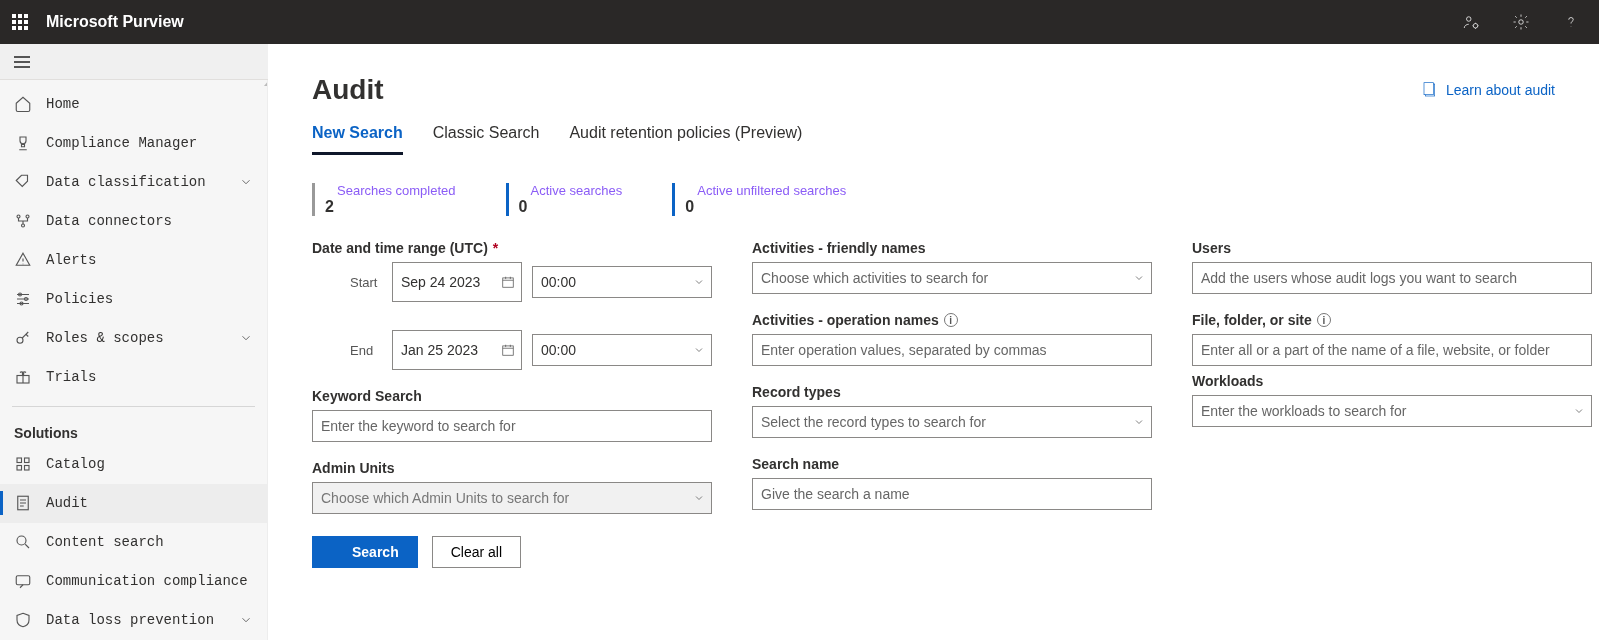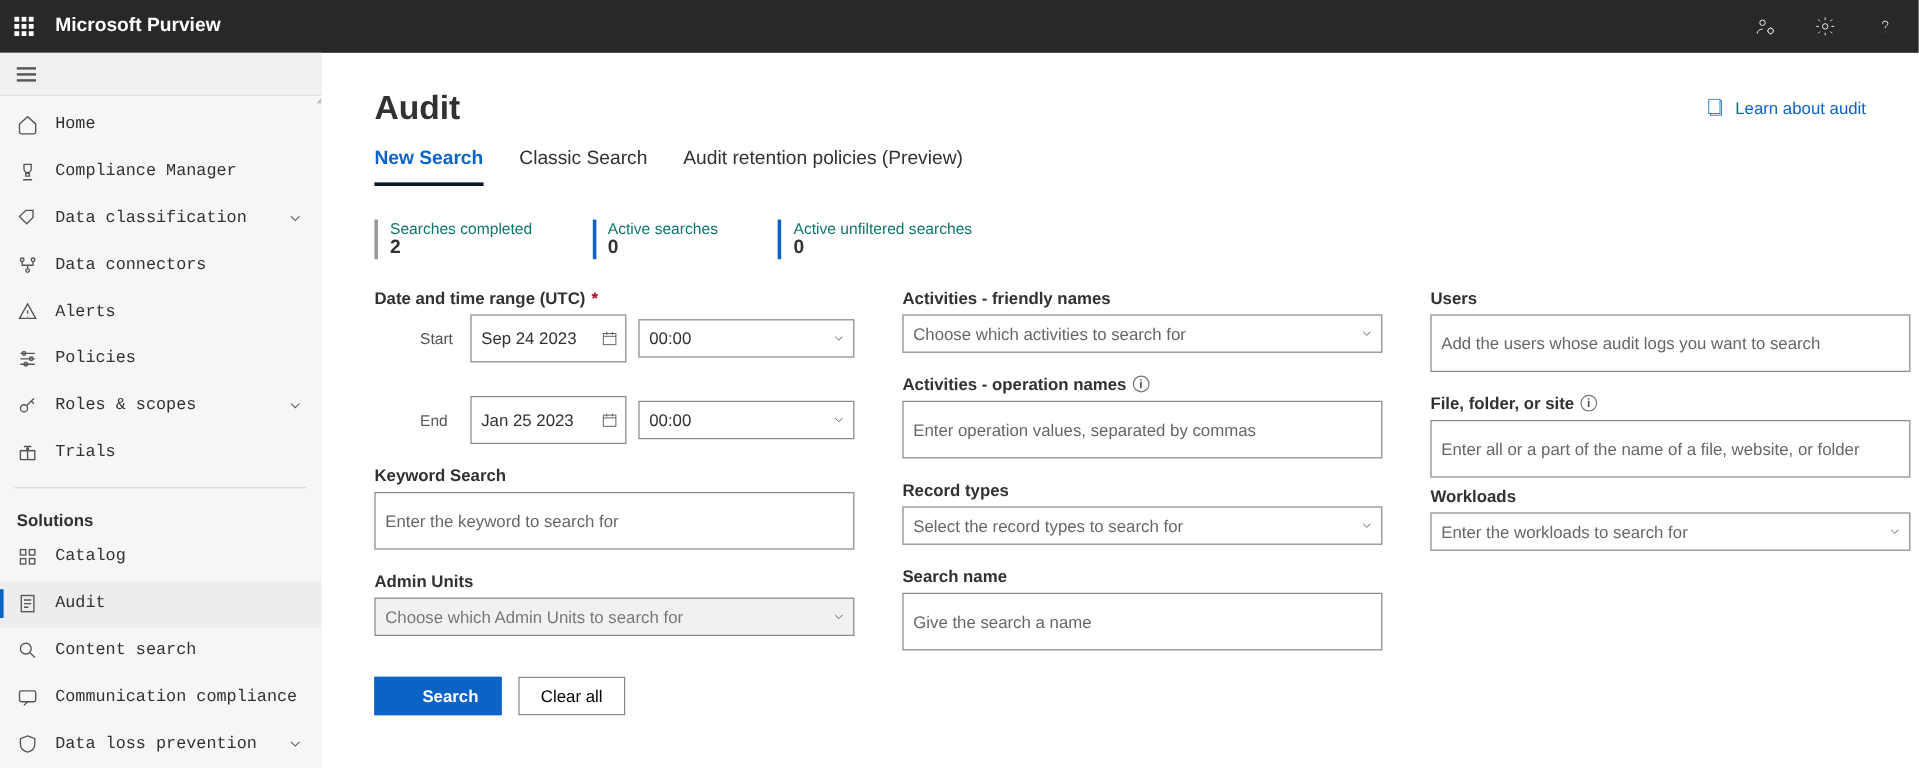--- a/index.html
+++ b/index.html
@@ -76,33 +76,33 @@
     .learn-link { display:flex; align-items:center; gap:8px; color:#0b63c5; font-size:14px; cursor:pointer; }
     .learn-link svg{width:16px;height:16px;}
     
     .tabs { display:flex; gap:30px; border-bottom: none; margin-bottom: 28px; }
     .tab { padding-bottom: 10px; font-size:16px; color:#323130; cursor:pointer; }
     .tab.active { color:#0b63c5; font-weight:600; border-bottom:3px solid #0f172a; }
     
     .stats { display:flex; gap: 50px; margin-bottom: 24px; }
     .stat { border-left:3px solid #999; padding-left:10px; }
     .stat.blue{ border-left-color:#0b63c5; }
-    .stat-label{ font-size:13px; color:#0f766e; }
+    .stat-label{ font-size:13px; color:#8b5cf6;margin-left:12px; }
     .stat-value{ font-size:16px; font-weight:600; }
     
     .form-grid { display:grid; grid-template-columns: 400px 400px 400px; column-gap: 40px; row-gap: 18px; align-items: start; }
     .field-label { font-weight:600; font-size:14px; margin-bottom:6px; display:flex; align-items:center; gap:5px;}
     .req { color:#b00020; }
     .date-row { display:flex; align-items:center; gap:10px; }
     .date-row-label { width:32px; font-size:13px; color:#555;margin-left:38px; }
     .date-box { position:relative; width:130px; height:40px; border:1px solid #8a8886; display:flex;align-items:center;padding:0 28px 0 8px; font-size:14px; background:#fff; }
     .date-box .cal { position:absolute; right:6px; top:50%; transform:translateY(-50%); width:14px;height:14px; }
     .time-box { position:relative; flex:1; height:32px; border:1px solid #8a8886; display:flex;align-items:center;padding:0 28px 0 8px; font-size:14px; background:#fff;}
     .time-box .dd, .select-box .dd { position:absolute; right:6px; top:50%; transform:translateY(-50%); width:12px;height:12px; }
-    .text-input { width:100%; height:48px; border:1px solid #8a8886; padding: 0 8px; font-size:14px; background:#fff; }
+    .text-input { width:100%; height:32px; border:1px solid #8a8886; padding: 0 8px; font-size:14px; background:#fff; }
     .text-input::placeholder{color:#666;}
     .select-box { position:relative; width:100%; height:32px; border:1px solid #8a8886; display:flex; align-items:center; padding:0 28px 0 8px; font-size:14px; color:#666; background:#fff; cursor:pointer;}
     .select-box.disabled{ background:#f1f1f1; color:#777; }
     .info-icn{width:14px;height:14px;border:1px solid #777;border-radius:50%;display:inline-flex;align-items:center;justify-content:center;font-size:10px;color:#555;}
     
     .btn-row{ margin-top:22px; display:flex; gap:14px; }
     .btn{ height:32px; padding:0 18px; border:1px solid #8a8886; background:#fff; font-size:14px; cursor:pointer; }
     .btn.primary{ background:#0b63c5; border-color:#0b63c5; color:#fff; font-weight:600;padding-left:39px;}
     svg.cal path, svg.cal rect{stroke:#555;fill:none;stroke-width:1.3;}
     svg.dd path{stroke:#555;fill:none;stroke-width:1.5;}

